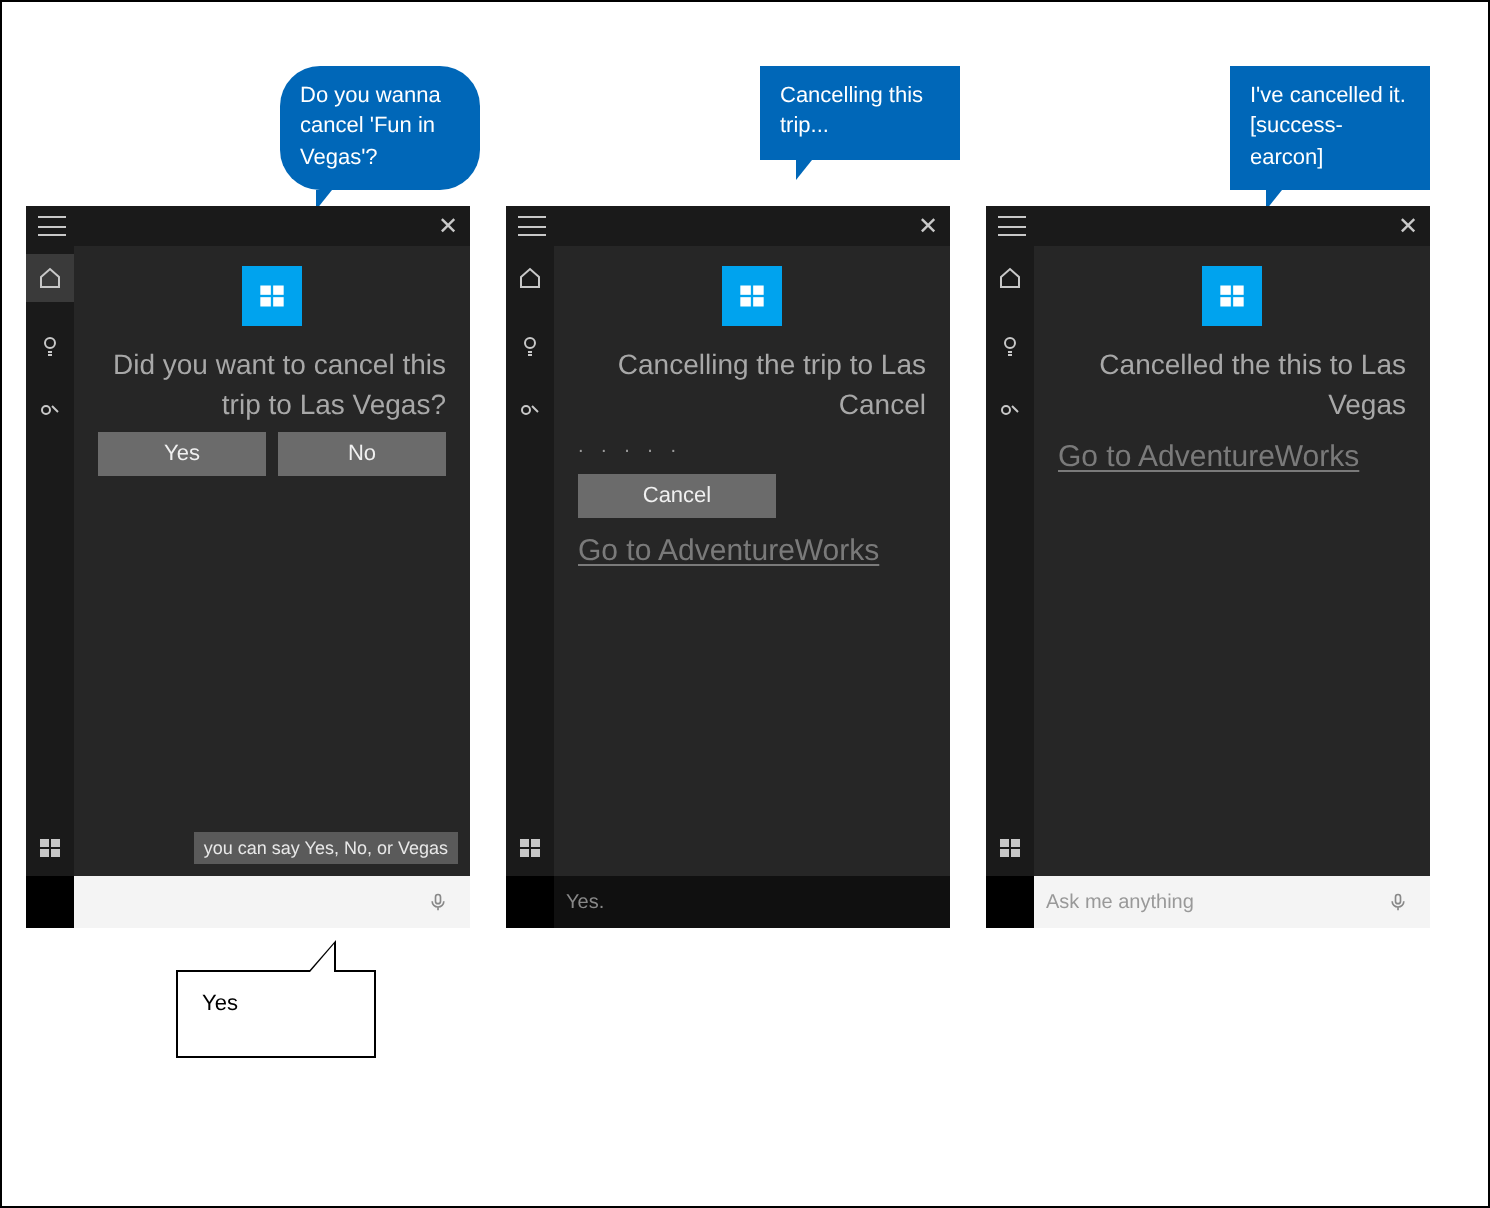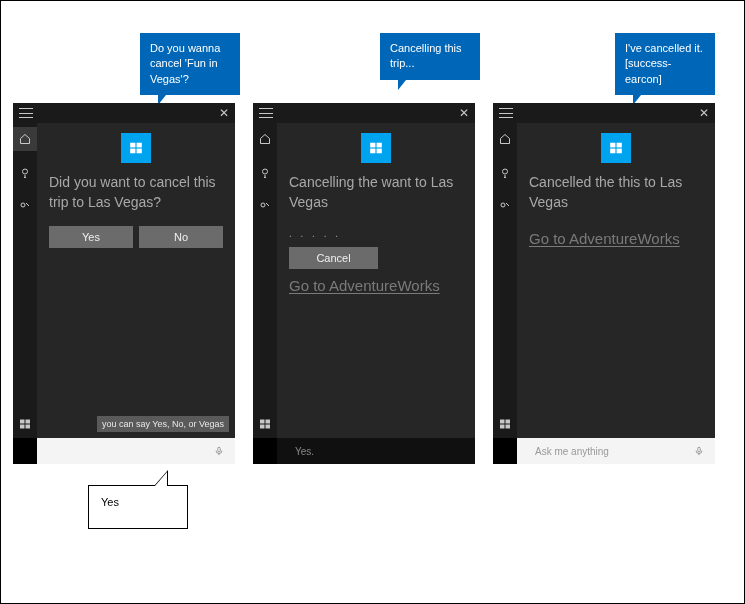--- a/index.html
+++ b/index.html
@@ -133,36 +133,37 @@
     .tile {
       width: 30px; height: 30px;
       background: #00a3ee;
       display: flex; align-items: center; justify-content: center;
     }
     .headline {
       color: #a8a8a8;
       font-size: 14px;
       font-weight: 300;
       line-height: 1.4;
-      padding: 2px 12px 14px 12px;
+      padding: 2px 12px 4px 12px;
+      text-align: right;
     }
     .button-row {
       display: flex; gap: 6px; padding: 0 12px;
     }
     .gray-btn {
       flex: 1;
       background: #6b6b6b;
       color: #f0f0f0;
       font-size: 11px;
       height: 22px;
       display: flex; align-items: center; justify-content: center;
       cursor: pointer;
     }
     .single-btn-row { padding: 0 12px; }
-    .single-btn-row .gray-btn { width: 89px; flex: none; }
+    .single-btn-row .gray-btn { width: 99px; flex: none; }
 
     .dots {
       color: #9a9a9a; font-size: 10px; letter-spacing: 3px;
       padding: 2px 12px 8px;
     }
     .link {
       color: #7a7a7a;
       font-size: 15px;
       padding: 8px 12px 0;
       text-decoration: underline;
@@ -189,31 +190,31 @@
       display: flex; align-items: center;
       padding: 0 6px;
       font-size: 10px;
     }
     .search-box.light { background: #f4f4f4; color: #555; }
     .search-box.dark { background: #101010; color: #888; }
     .search-mic {
       width: 20px; display: flex; align-items: center; justify-content: center;
       color: #888; cursor: pointer;
     }
-    .search-text { flex: 1; margin-left: 12px; }
+    .search-text { flex: 1; }
 
     
     svg { display: block; }
   </style>
 </head>
 <body>
 
 <div class="canvas">
 
-  <div class="bubble-blue" style="left:139px;top:32px;">
+  <div class="bubble-blue" style="left:139px;top:32px;border-radius:20px;">
     <span>Do you wanna cancel 'Fun in Vegas'?</span>
   </div>
 
   <div class="bubble-blue" style="left:614px;top:32px;">
     <span>I've cancelled it. [success-earcon]</span>
   </div>
 
   <div class="bubble-blue" style="left:379px;top:32px;">
     <span>Cancelling this trip...</span>
   </div>
@@ -328,21 +329,21 @@
         <div class="tile-wrap">
           <div class="tile">
             <svg width="14" height="14" viewBox="0 0 24 24" fill="#fff">
                 <rect x="2" y="3" width="9" height="8"></rect>
                 <rect x="13" y="3" width="9" height="8"></rect>
                 <rect x="2" y="13" width="9" height="8"></rect>
                 <rect x="13" y="13" width="9" height="8"></rect>
               </svg>
           </div>
         </div>
-        <div class="headline">Cancelling the want to Las Vegas</div>
+        <div class="headline">Cancelling the trip to Las Cancel</div>
         <div class="dots">. . . . .</div>
         <div class="single-btn-row">
           <div class="gray-btn">Cancel</div>
         </div>
         <div class="link">Go to AdventureWorks</div>
       </div>
     </div>
     <div class="search-row">
       <div class="search-box dark" style="margin-left:24px;">
         <span class="search-text">Yes.</span>

